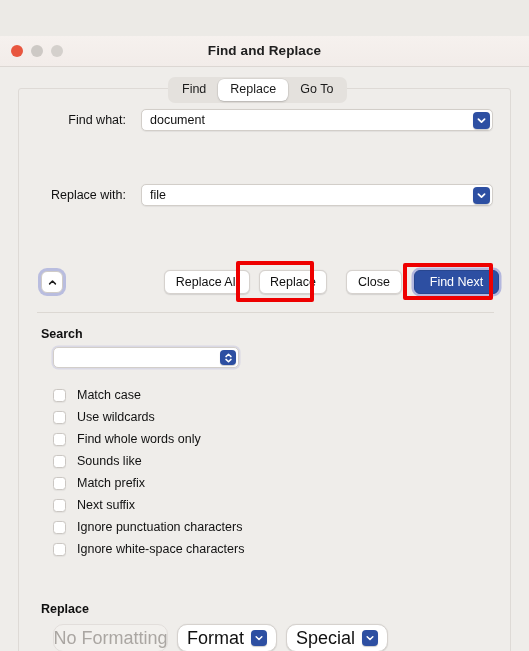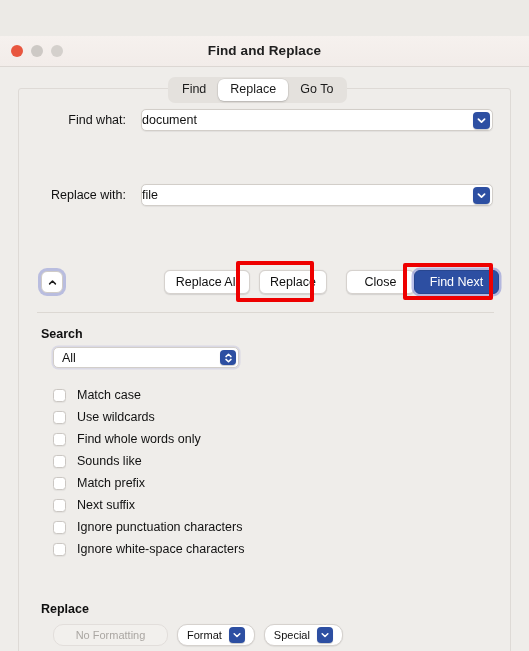--- a/index.html
+++ b/index.html
@@ -130,20 +130,21 @@
     box-sizing: border-box;
     display: flex;
     align-items: center;
   }
   #combo-find    { width: 352px; }
   #combo-replace { width: 352px; }
 
   .combo-text {
     font-size: 12.5px;
     color: #111;
+    padding-left: 8px;
     flex: 1;
     white-space: nowrap;
     overflow: hidden;
   }
   .combo-arrow {
     position: absolute;
     right: 2px;
     top: 2px;
     width: 17px;
     height: 17px;
@@ -193,21 +194,21 @@
     align-items: center;
     justify-content: center;
     font-size: 12.5px;
     color: #101010;
     box-shadow: 0 0.5px 1.2px rgba(0,0,0,.12);
     white-space: nowrap;
     cursor: default;
   }
   #btn-replace-all { left: 145px; width: 86px; }
   #btn-replace     { left: 240px; width: 68px; }
-  #btn-close       { left: 327px; width: 69px; }
+  #btn-close       { left: 327px; width: 56px; }
   #btn-find-next {
     left: 395px;
     width: 85px;
     background: #2d4fa2;
     border: 1px solid #28468f;
     color: #ffffff;
     box-shadow: 0 0 0 2.5px rgba(120,130,210,.50);
   }
 
   
@@ -309,28 +310,28 @@
 
   #replace-btn-row {
     position: absolute;
     left: 34px;
     top: 535px;
     display: flex;
     align-items: center;
     gap: 9px;
   }
   .rbtn {
-    height: 22px;
+    height: 28px;
     background: #ffffff;
     border: 1px solid #d6d2ce;
     border-radius: 10px;
     box-sizing: border-box;
     display: flex;
     align-items: center;
-    font-size: 11px;
+    font-size: 18px;
     color: #101010;
     box-shadow: 0 0.5px 1.2px rgba(0,0,0,.12);
     white-space: nowrap;
     padding: 0 9px;
     cursor: default;
   }
   #btn-no-formatting {
     width: 115px;
     justify-content: center;
     color: #aaa6a2;
@@ -407,21 +408,20 @@
       <div class="btn" id="btn-replace">Replace</div>
       <div class="btn" id="btn-close">Close</div>
       <div class="btn" id="btn-find-next">Find Next</div>
     </div>
 
     <div id="divider"></div>
 
     <div class="section-title" id="search-title">Search</div>
 
     <div id="search-select">
-      <div class="sel-text">All</div>
       <div class="stepper-arrow">
         <svg width="11" height="12" viewBox="0 0 11 12" aria-hidden="true">
           <path d="M3.0 4.6 L5.5 2.3 L8.0 4.6" fill="none" stroke="#ffffff" stroke-width="1.5" stroke-linecap="round" stroke-linejoin="round"></path>
           <path d="M3.0 7.4 L5.5 9.7 L8.0 7.4" fill="none" stroke="#ffffff" stroke-width="1.5" stroke-linecap="round" stroke-linejoin="round"></path>
         </svg>
       </div>
     </div>
 
     <div id="options">
       <div class="checkrow">

